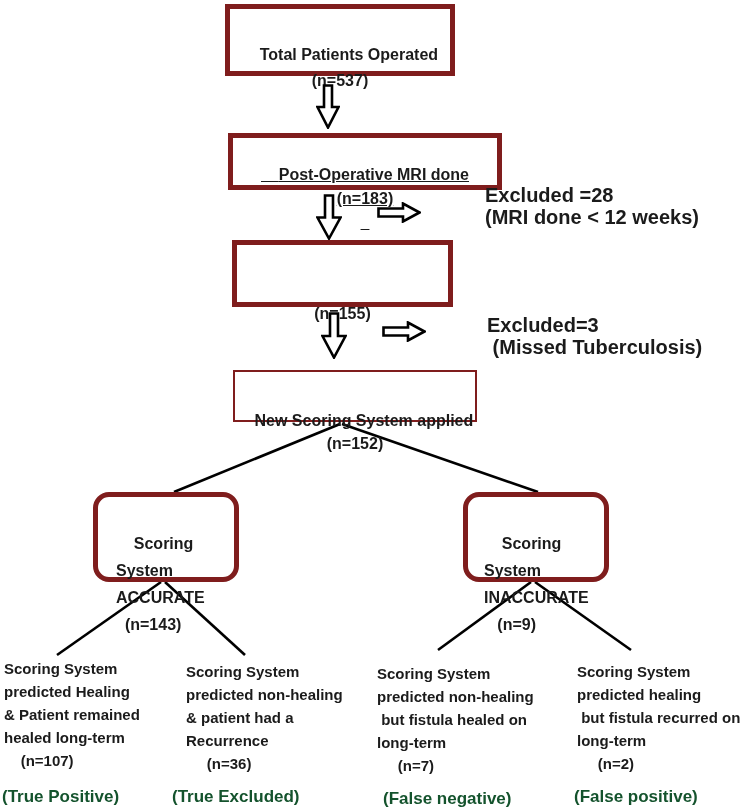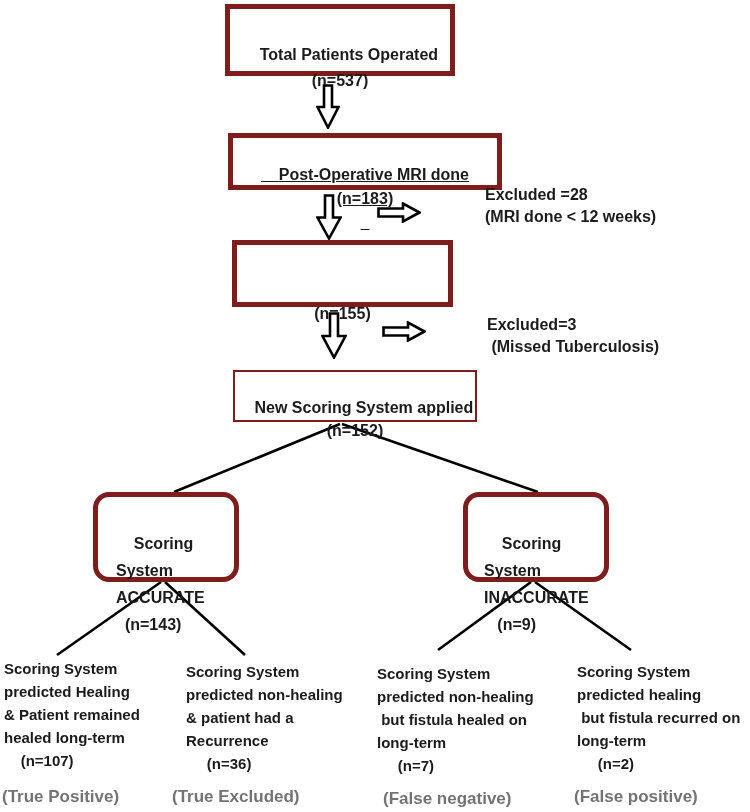--- a/index.html
+++ b/index.html
@@ -7,23 +7,23 @@
     position:relative; width:750px; height:812px; background:#ffffff;
     font-family:"Liberation Sans", sans-serif; font-weight:700; color:#1b1b1b;
     overflow:hidden;
   }
   .lines { position:absolute; left:0; top:0; width:750px; height:812px; pointer-events:none; }
   .box {
     position:absolute; box-sizing:border-box; border:5px solid #7f1d1d; background:#ffffff;
     text-align:center; white-space:pre-wrap; font-size:16px; line-height:26px;
   }
   .roundbox { border-radius:16px; text-align:left; }
-  .excl { position:absolute; font-size:16px; line-height:22px; white-space:pre-wrap; }
+  .excl { position:absolute; font-size:20px; line-height:22px; white-space:pre-wrap; }
   .leaf { position:absolute; font-size:15px; line-height:23px; white-space:pre-wrap; }
-  .redlabel { position:absolute; font-size:17px; color:#737373; white-space:nowrap; }
+  .redlabel { position:absolute; font-size:17px; color:#14532d; white-space:nowrap; }
   .arrow { position:absolute; }
   .geq { font-size:21px; }
 </style>
 </head>
 <body>
 
 <div class="canvas">
 
   <svg class="lines" viewBox="0 0 750 812">
     <line x1="340" y1="424" x2="174" y2="492" stroke="#000" stroke-width="2.6"></line>
@@ -63,21 +63,21 @@
 
   <svg class="arrow" style="left:321px; top:312px;" width="26" height="47" viewBox="0 0 26 47">
     <polygon points="9,1.5 17,1.5 17,24 24.5,24 13,45.5 1.5,24 9,24" fill="#fff" stroke="#000" stroke-width="2.6"></polygon>
   </svg>
   <svg class="arrow" style="left:382px; top:321px;" width="44" height="21" viewBox="0 0 44 21">
     <polygon points="1.5,6.5 26,6.5 26,1.5 42.5,10.5 26,19.5 26,14.5 1.5,14.5" fill="#fff" stroke="#000" stroke-width="2.6"></polygon>
   </svg>
   <div class="excl" style="left:487px; top:314px;">Excluded=3
  (Missed Tuberculosis)</div>
 
-  <div class="box" style="left:233px; top:370px; width:244px; height:52px; border-width:2px; padding-top:1px; line-height:23px;">
+  <div class="box" style="left:233px; top:370px; width:244px; height:52px; border-width:2px; padding-top:14px; line-height:23px;">
     <span>New Scoring System applied
 (n=152)</span>
   </div>
 
   <div class="box roundbox" style="left:93px; top:492px; width:146px; height:90px; padding:6px 0 0 18px; line-height:27px;">
     <span>Scoring System
 ACCURATE
   (n=143)</span>
   </div>
   <div class="box roundbox" style="left:463px; top:492px; width:146px; height:90px; padding:6px 0 0 16px; line-height:27px;">

